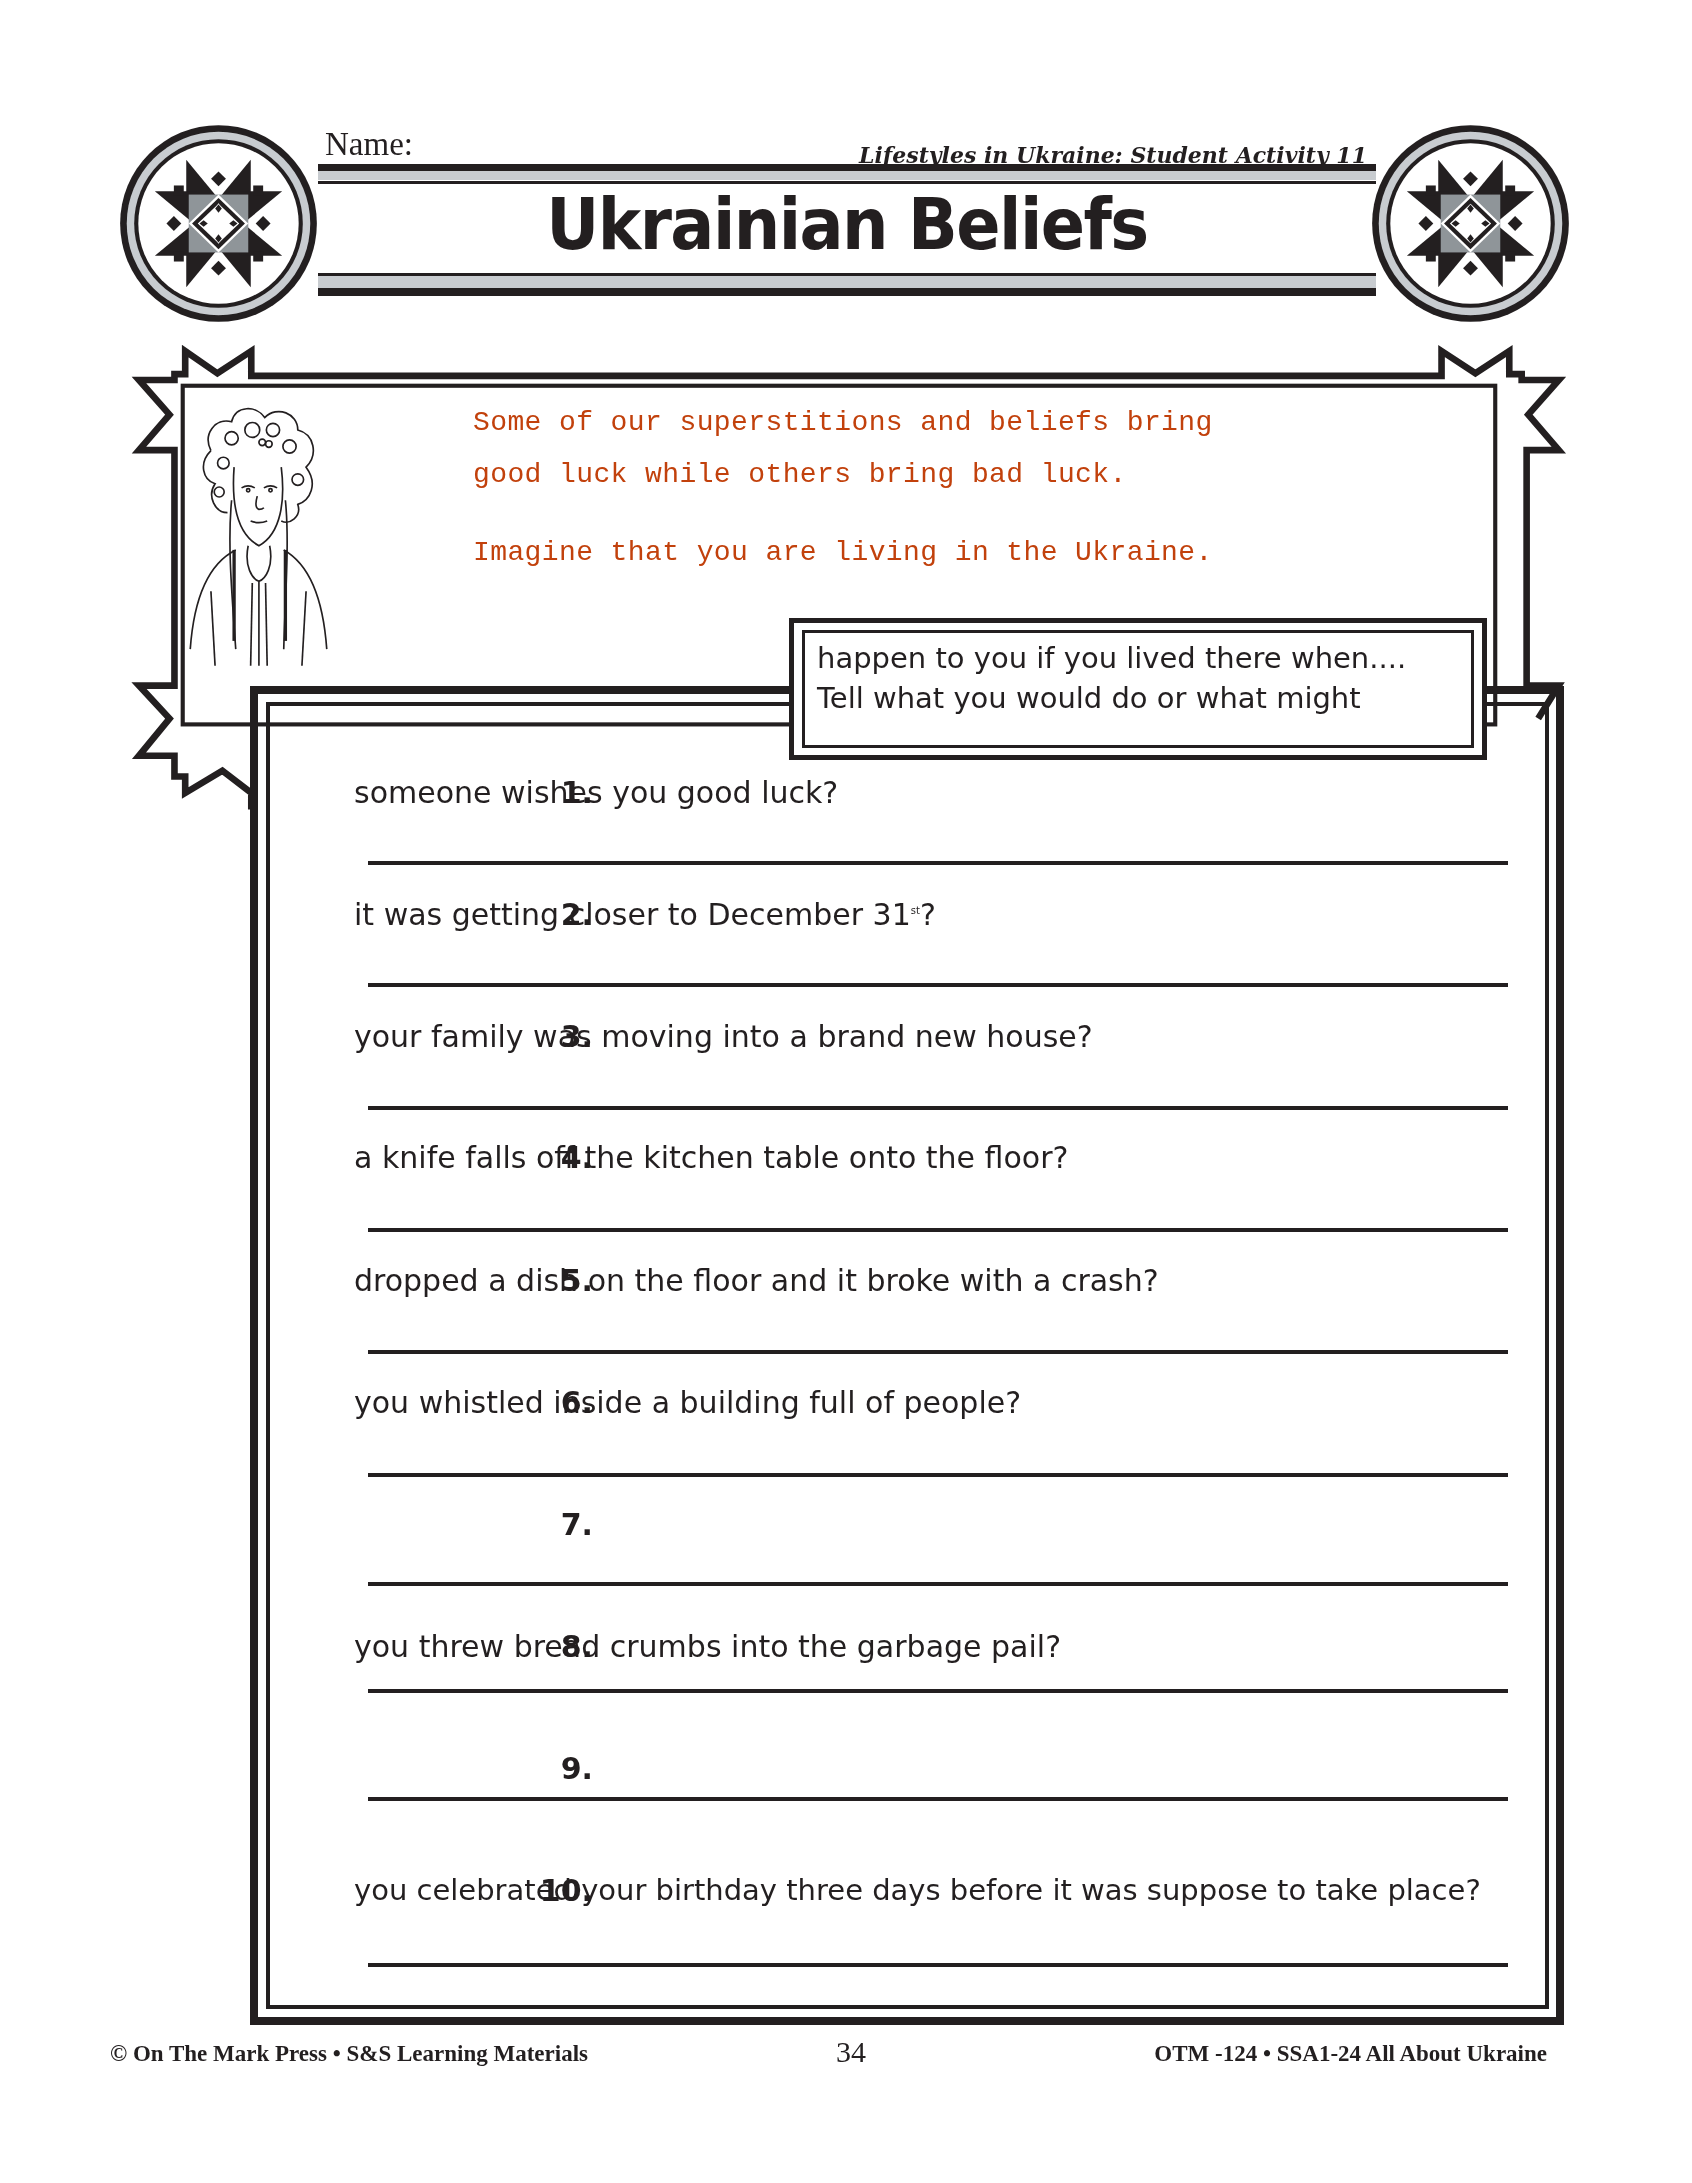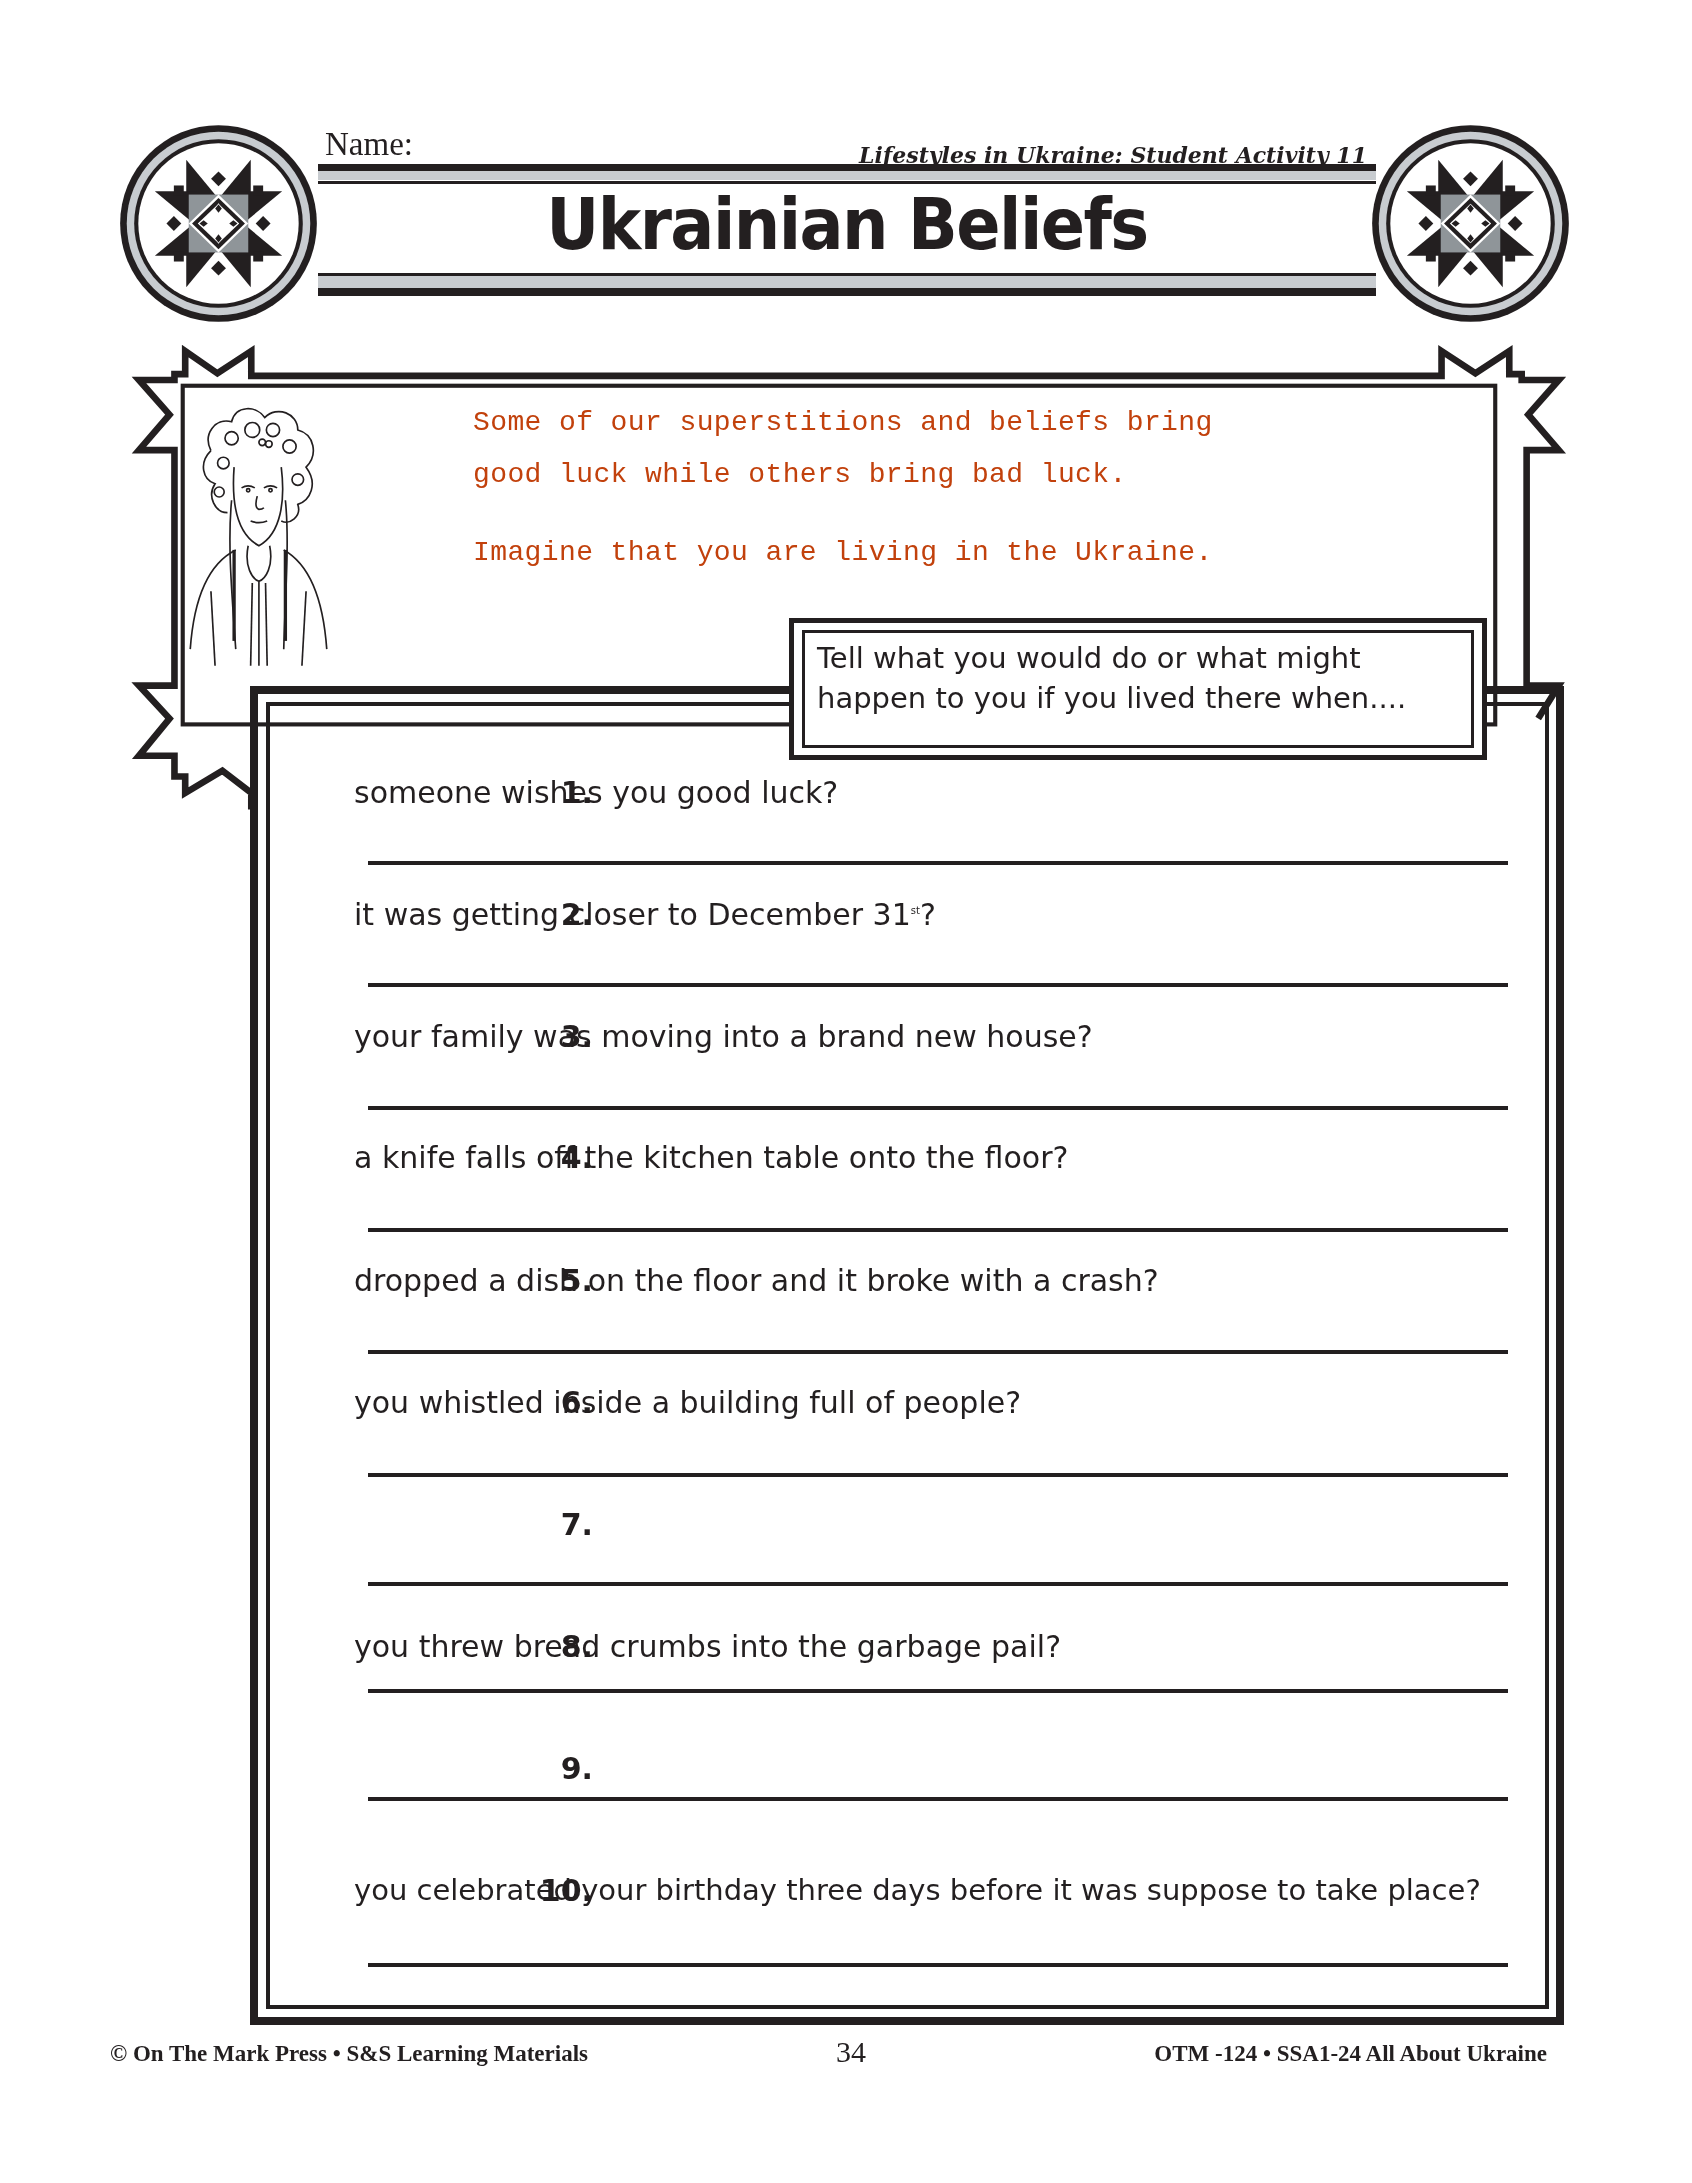--- a/index.html
+++ b/index.html
@@ -191,22 +191,22 @@
 <div class="abs intro-text" style="left:473px; top:397px;">Some of our superstitions and beliefs bring</div>
 <div class="abs intro-text" style="left:473px; top:449px;">good luck while others bring bad luck.</div>
 <div class="abs intro-text" style="left:473px; top:527px;">Imagine that you are living in the Ukraine.</div>
 
 <div class="abs main-outer"></div>
 <div class="abs main-inner"></div>
 
 <div class="abs tell-outer">
   <div class="tell-inner"></div>
   <div class="tell-text">
+    <div>happen to you if you lived there when....</div>
     <div>Tell what you would do or what might</div>
-    <div>happen to you if you lived there when....</div>
   </div>
 </div>
 
 <div class="q-row" style="top:775px;">
   <span class="q-num">1.</span>
   <span class="q-text">someone wishes you good luck?</span>
 </div>
 <div class="answer-line" style="top:861px;"></div>
 
 <div class="q-row" style="top:897px;">

